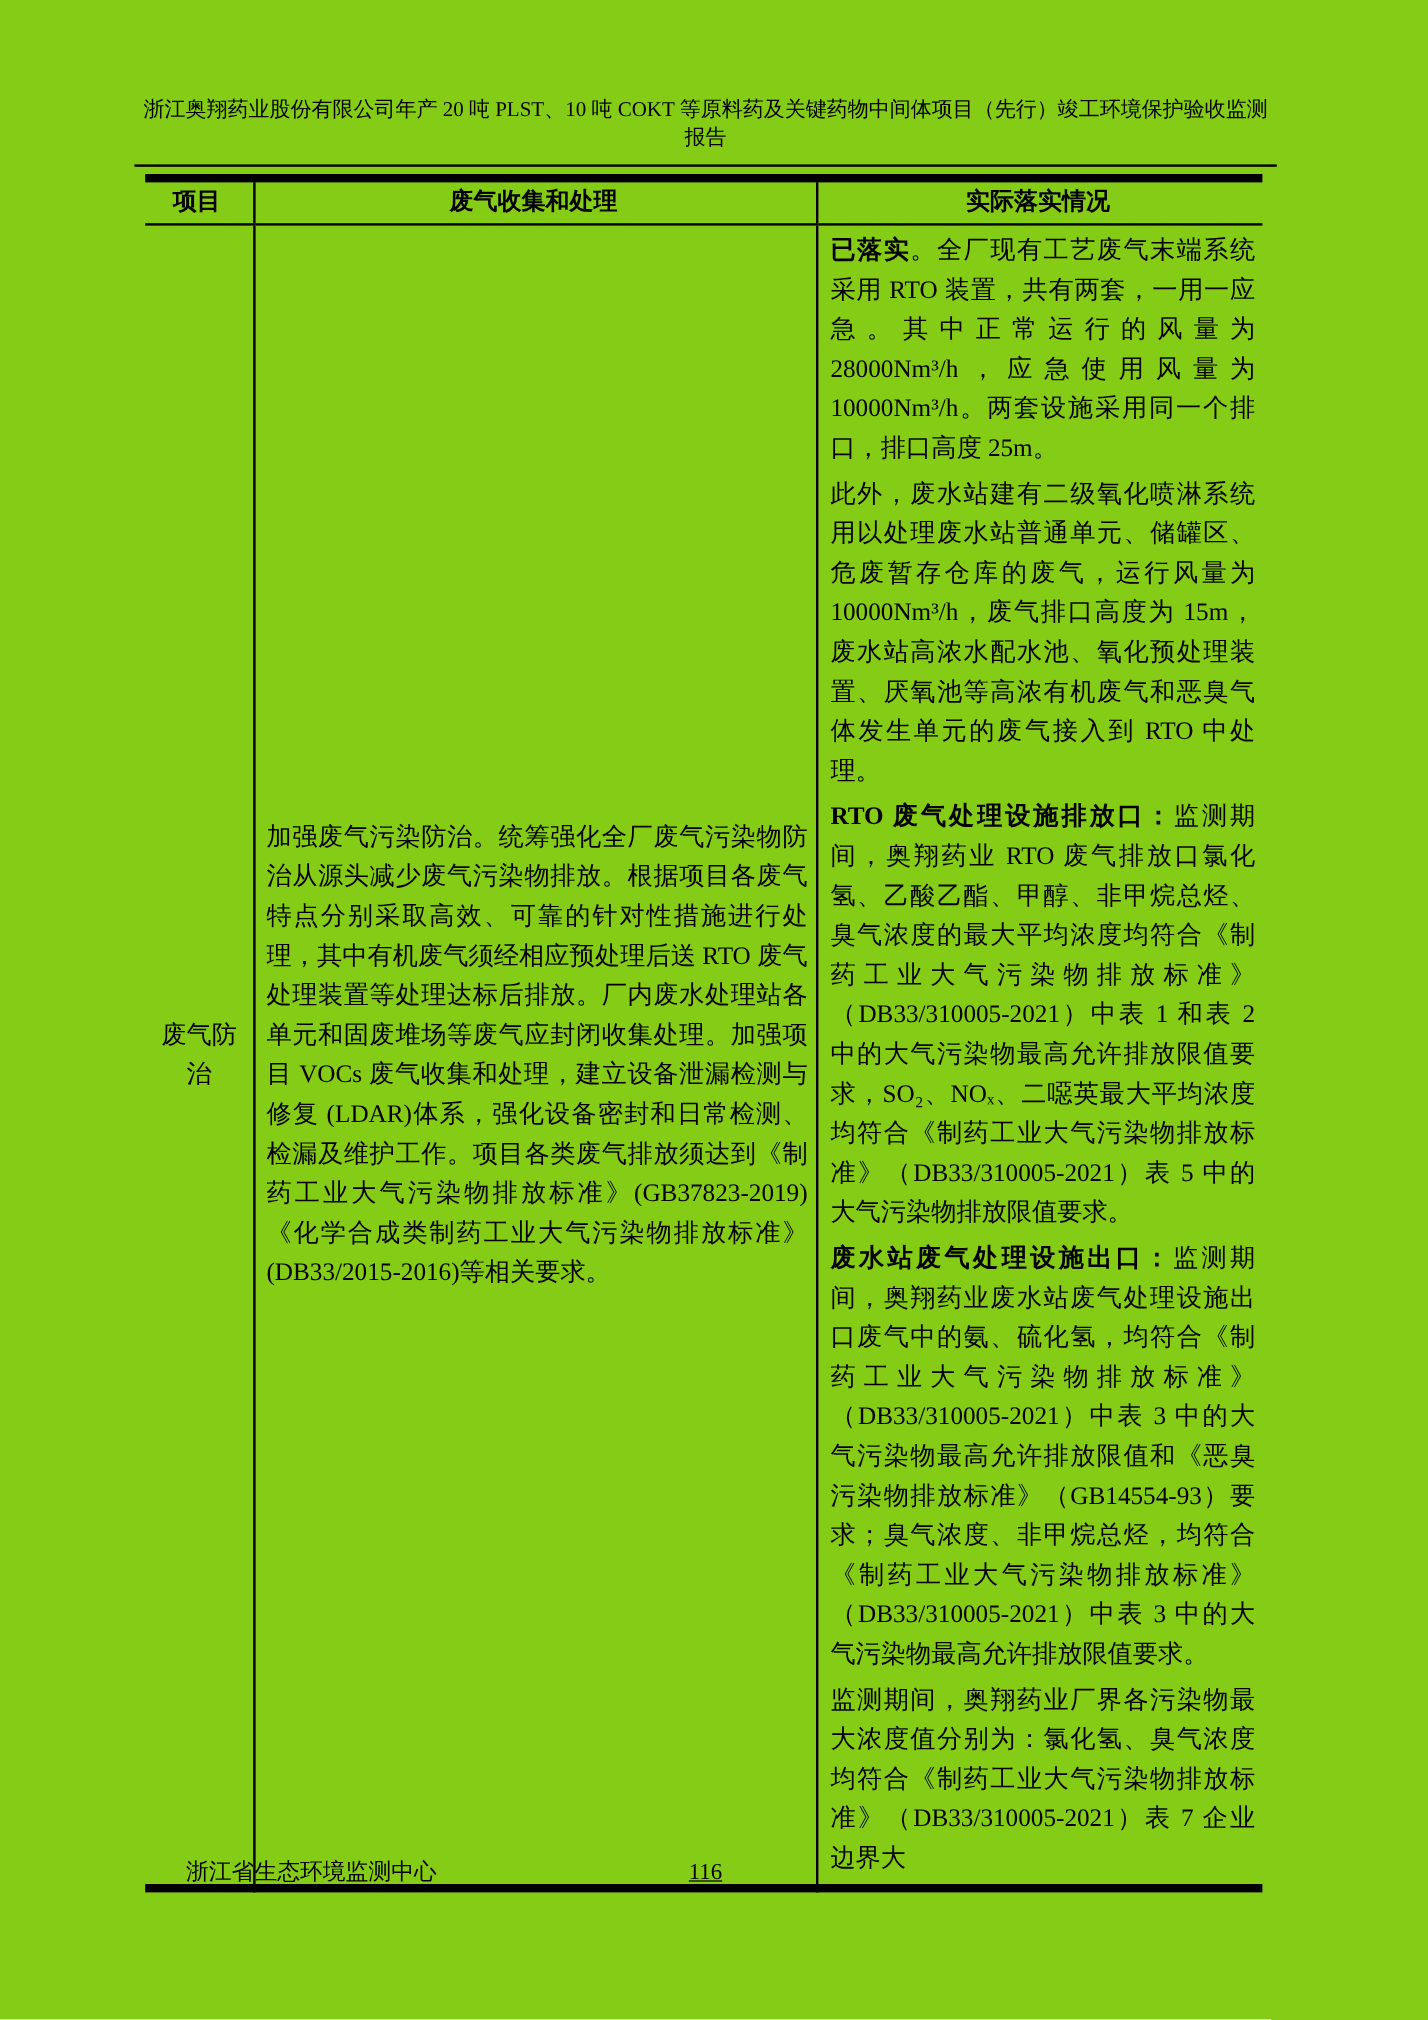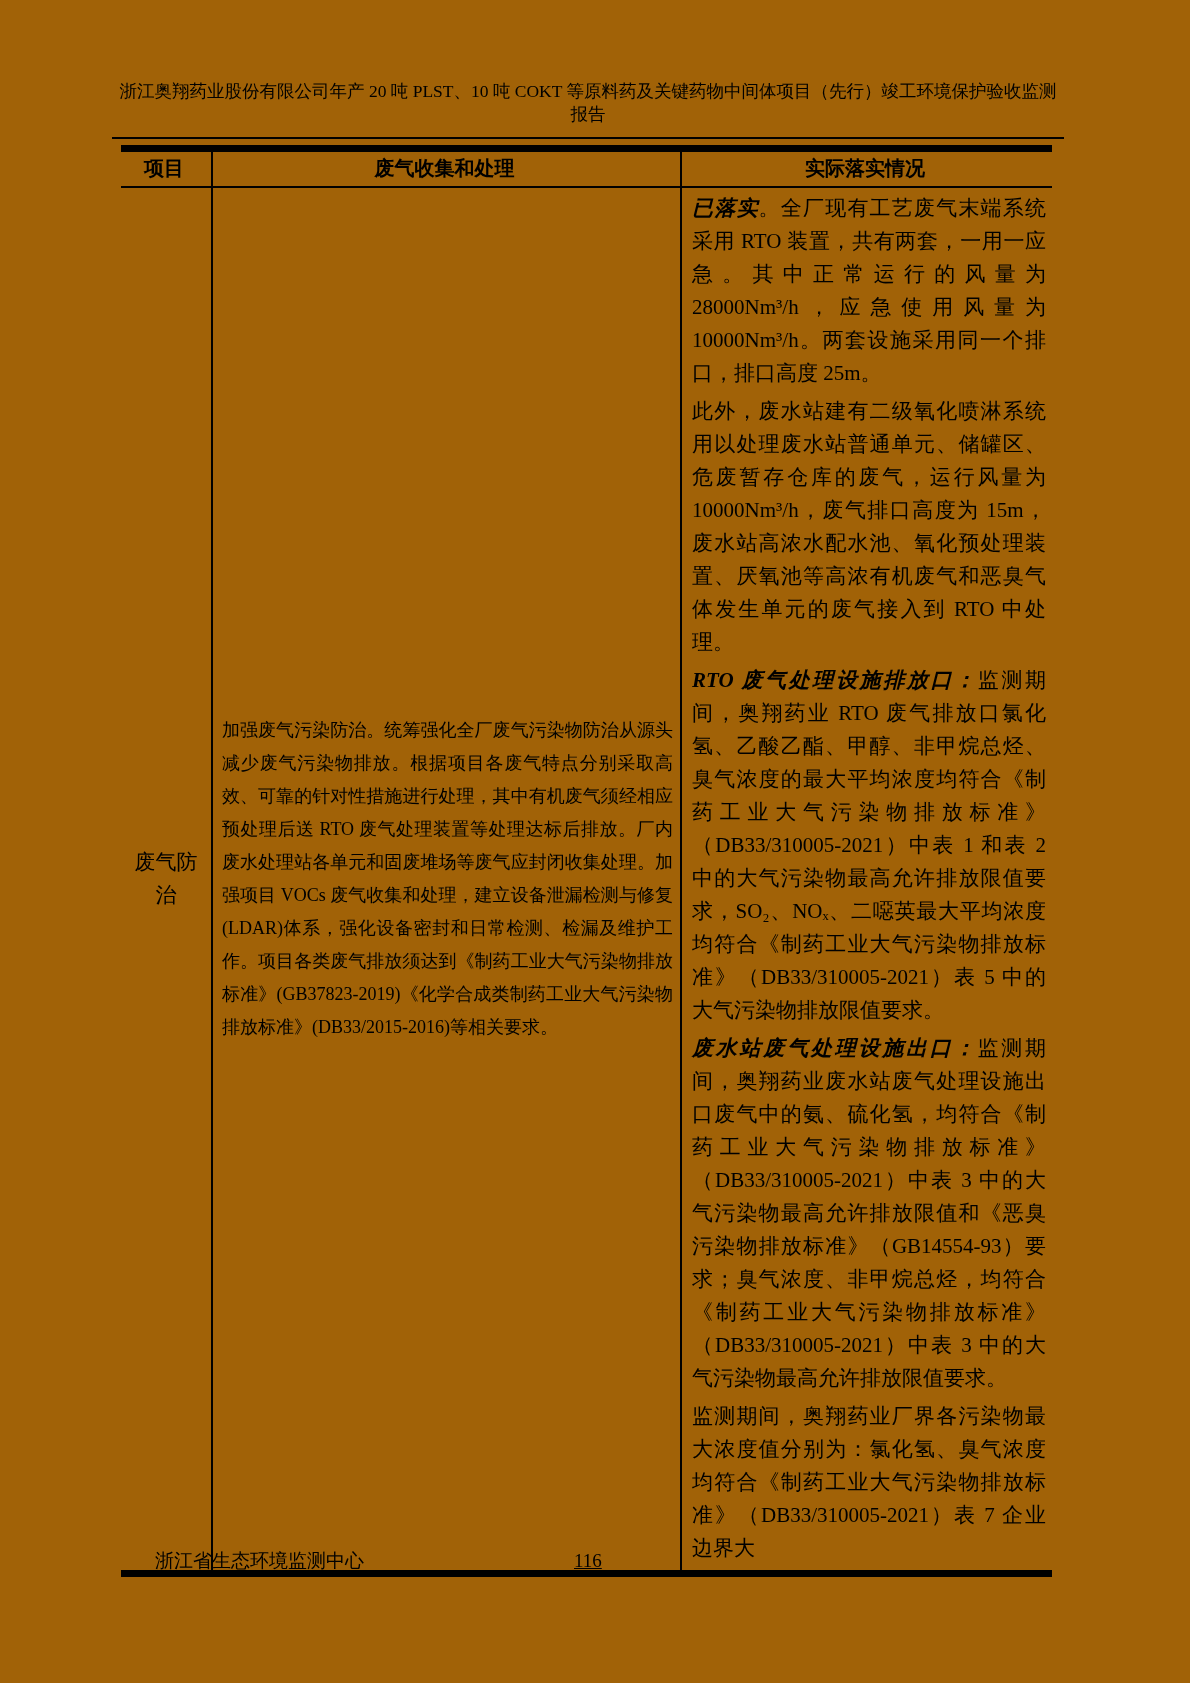--- a/index.html
+++ b/index.html
@@ -4,21 +4,21 @@
 <style>
   html, body {
     margin: 0;
     padding: 0;
     background: #ffffff;
   }
   .page {
     position: relative;
     width: 1190px;
     height: 1683px;
-    background: #a16207;
+    background: #84cc16;
     color: #000000;
     font-family: "Liberation Serif", "DejaVu Serif", serif;
     overflow: hidden;
   }
   .doc-header {
     position: absolute;
     top: 80px;
     left: 112px;
     width: 952px;
     text-align: center;
@@ -65,37 +65,37 @@
   .item-cell {
     text-align: center;
     vertical-align: middle;
     font-size: 21px;
     line-height: 33px;
     padding: 0 10px;
     margin-top: 28px;
   }
   .req-cell {
     vertical-align: middle;
-    font-size: 18px;
+    font-size: 21px;
     line-height: 33px;
     text-align: justify;
     padding: 0 7px 0 9px;
   }
   .impl-cell {
     vertical-align: top;
     font-size: 21px;
     line-height: 33px;
     text-align: justify;
     padding: 4px 6px 0 10px;
     height: 1238px;
   }
   .impl-cell p {
     margin: 0 0 5px 0;
   }
-  .impl-cell p b { font-weight: bold; font-style: italic; }
+  .impl-cell p b { font-weight: bold; }
   .doc-footer {
     position: absolute;
     top: 1548px;
     left: 121px;
     width: 931px;
     font-size: 19px;
     line-height: 25px;
   }
   .footer-org {
     position: absolute;

